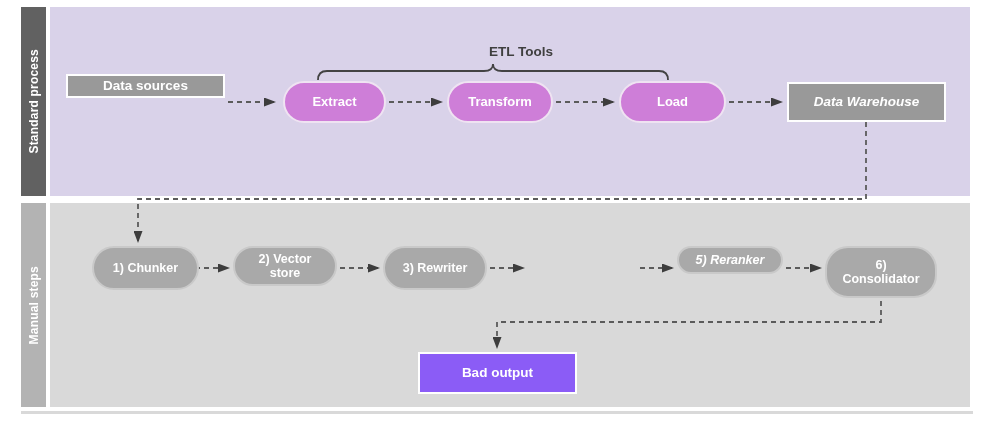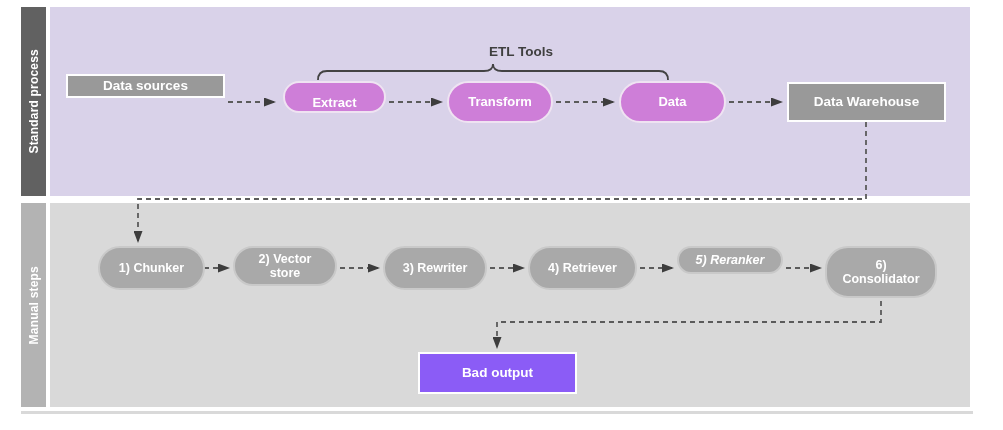--- a/index.html
+++ b/index.html
@@ -26,25 +26,25 @@
     position:absolute;display:flex;align-items:center;justify-content:center;
     text-align:center;color:#ffffff;font-weight:bold;line-height:1.15;
     box-sizing:border-box;
   }
   .rect-node{background:#999999;border:2px solid #fefefe;font-size:13.5px;}
   .etl-pill{background:#ce7ed8;border:2px solid #efe3f2;border-radius:22px;font-size:13px;}
   .manual-pill{background:#a9a9a9;border:2px solid #c9c9c9;border-radius:23px;font-size:12.5px;padding:0 12px;}
   .yellow-node{background:#8b5cf6;border:2px solid #fefefe;font-size:13.5px;}
 
   #n-data-sources{left:66px;top:74px;width:159px;height:24px;}
-  #n-extract{left:283px;top:81px;width:103px;height:32px;align-items:flex-end;}
+  #n-extract{left:283px;top:81px;width:103px;height:42px;}
   #n-transform{left:447px;top:81px;width:106px;height:42px;}
   #n-load{left:619px;top:81px;width:107px;height:42px;}
-  #n-data-warehouse{left:787px;top:82px;width:159px;height:40px;}
-  #n-chunker{left:98px;top:246px;width:107px;height:44px;}
+  #n-data-warehouse{left:787px;top:82px;width:159px;height:40px;font-style:italic;}
+  #n-chunker{left:92px;top:246px;width:107px;height:44px;}
   #n-vector-store{left:233px;top:246px;width:104px;height:40px;align-items:center;}
   #n-rewriter{left:383px;top:246px;width:104px;height:44px;}
   #n-retriever{left:528px;top:246px;width:109px;height:44px;}
   #n-reranker{left:677px;top:246px;width:106px;height:28px;font-style:italic;}
   #n-consolidator{left:825px;top:246px;width:112px;height:52px;}
   #n-bad-output{left:418px;top:352px;width:159px;height:42px;}
 
   .group-label{
     position:absolute;left:433px;top:44px;width:120px;text-align:right;
     color:#3f3f3f;font-weight:bold;font-size:13.5px;
@@ -95,37 +95,34 @@
   <div class="node rect-node" id="n-data-sources">
     <span>Data sources</span>
   </div>
   <div class="node etl-pill" id="n-extract">
     <span>Extract</span>
   </div>
   <div class="node etl-pill" id="n-transform">
     <span>Transform</span>
   </div>
   <div class="node etl-pill" id="n-load">
-    <span>Data</span>
+    <span>Load</span>
   </div>
   <div class="node rect-node" id="n-data-warehouse">
     <span>Data Warehouse</span>
   </div>
 
   <div class="node manual-pill" id="n-chunker">
     <span>1) Chunker</span>
   </div>
   <div class="node manual-pill" id="n-vector-store">
     <span>2) Vector store</span>
   </div>
   <div class="node manual-pill" id="n-rewriter">
     <span>3) Rewriter</span>
-  </div>
-  <div class="node manual-pill" id="n-retriever">
-    <span>4) Retriever</span>
   </div>
   <div class="node manual-pill" id="n-reranker">
     <span>5) Reranker</span>
   </div>
   <div class="node manual-pill" id="n-consolidator">
     <span>6) Consolidator</span>
   </div>
 
   <div class="node yellow-node" id="n-bad-output">
     <span>Bad output</span>

